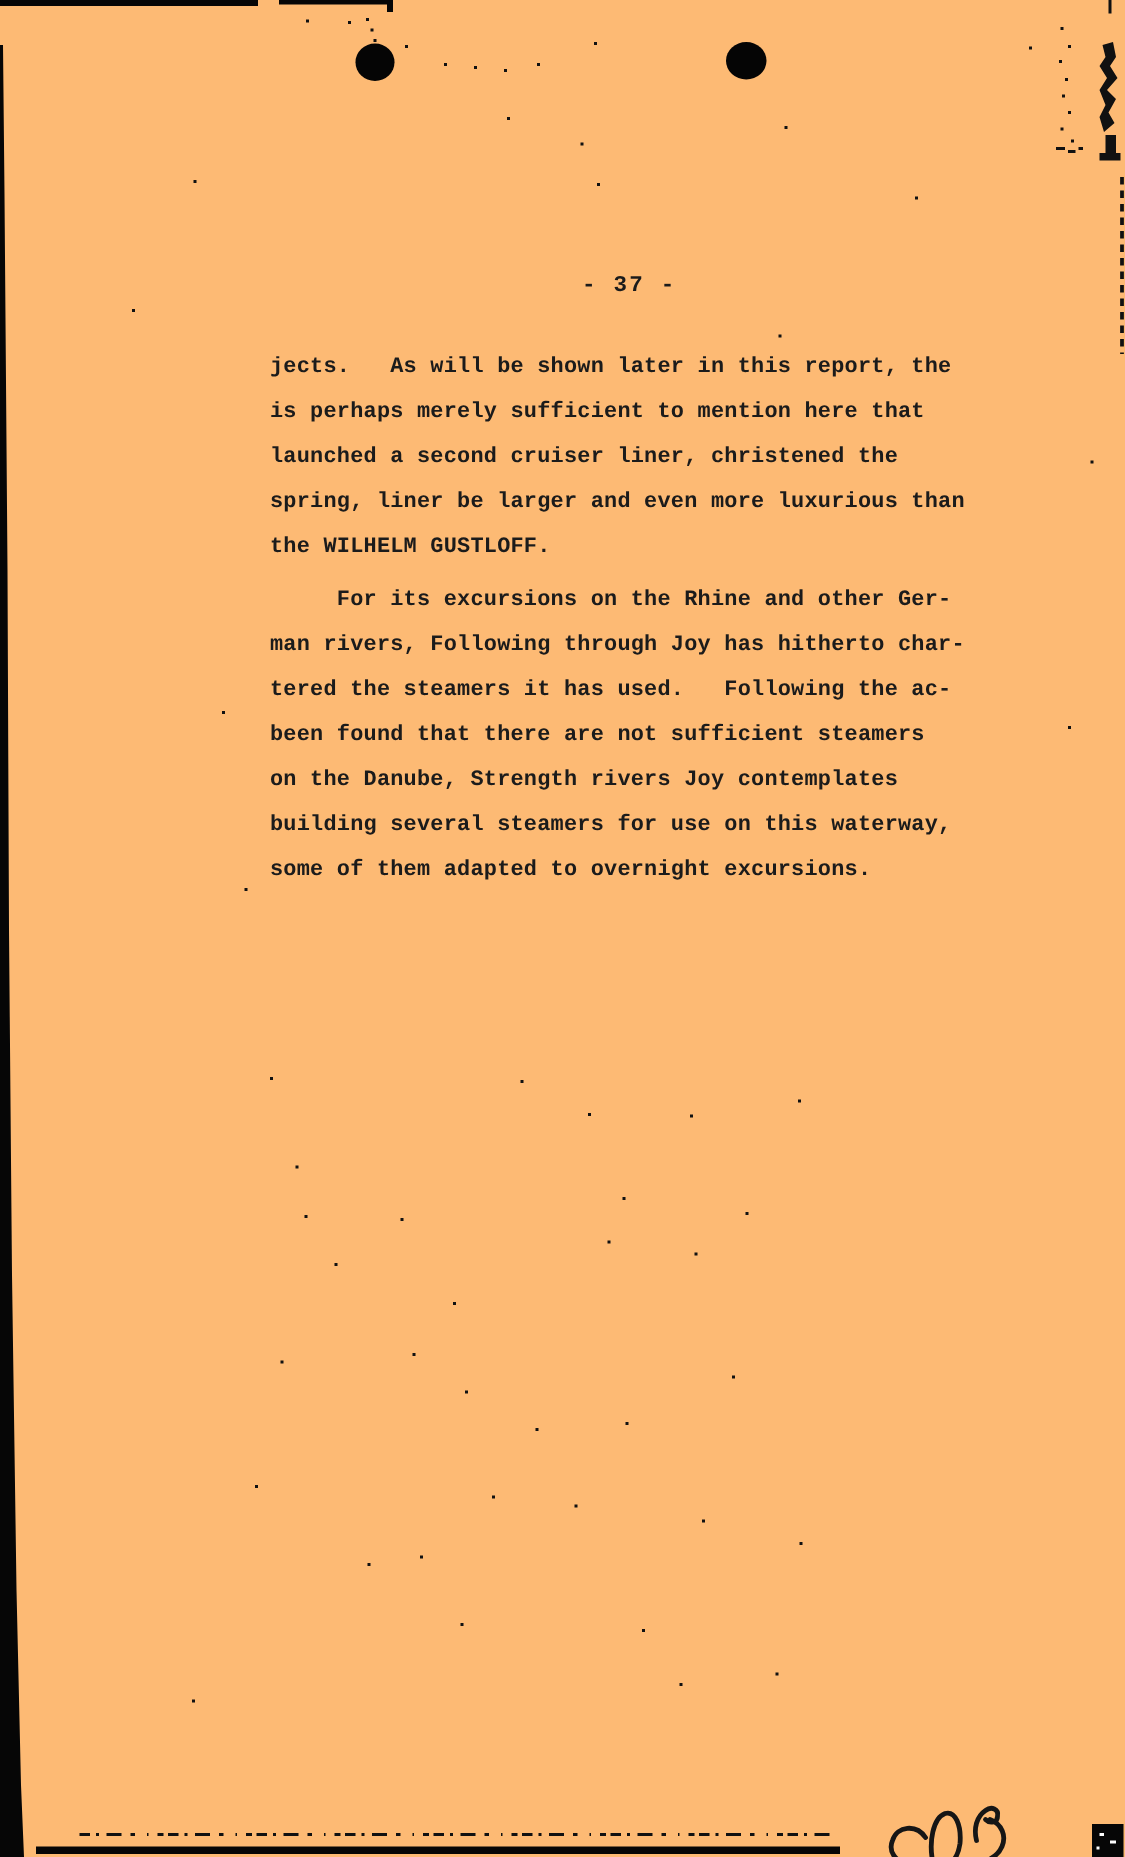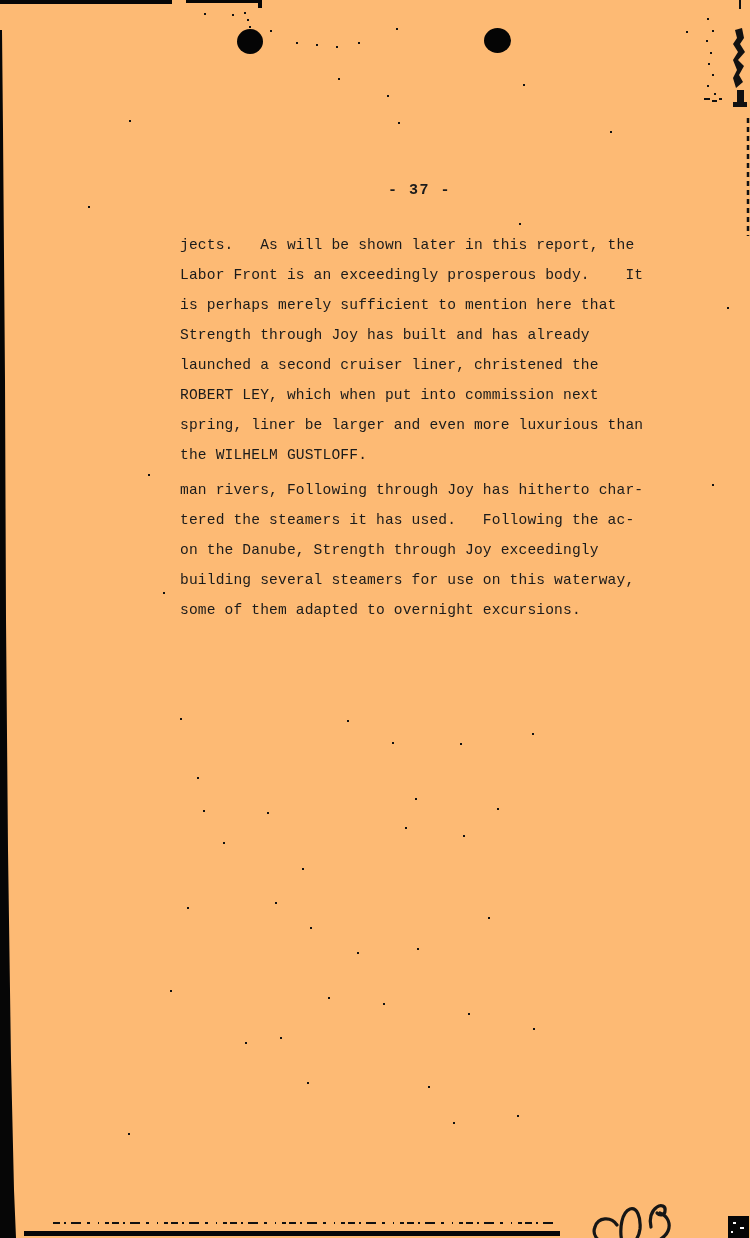--- a/index.html
+++ b/index.html
@@ -35,21 +35,21 @@
     font-weight: 600;
     letter-spacing: 1.5px;
     color: #1b1b1b;
     white-space: pre;
   }
   .text-block {
     position: absolute;
     left: 180px; top: 230px;
     width: 480px;
     font-size: 14.6px;
-    font-weight: 400;
+    font-weight: 700;
     line-height: 30px;
     letter-spacing: 0.15px;
     color: #1b1b1b;
   }
   .text-line { white-space: pre; }
   .paragraph + .paragraph { margin-top: 5px; }
   
   .specks {
     position: absolute; left: 0; top: 0;
     width: 2px; height: 2px;
@@ -131,31 +131,30 @@
   </svg>
 
   <div class="hole-punch left"></div>
   <div class="hole-punch right"></div>
 
   <div class="page-number">- 37 -</div>
 
   <div class="text-block">
       <div class="paragraph">
         <div class="text-line">jects.   As will be shown later in this report, the</div>
-        <div class="text-line">Labor Front is an exceedingly prosperous body.    It</div>
         <div class="text-line">is perhaps merely sufficient to mention here that</div>
-        <div class="text-line">Strength through Joy has built and has already</div>
         <div class="text-line">launched a second cruiser liner, christened the</div>
-        <div class="text-line">ROBERT LEY, which when put into commission next</div>
         <div class="text-line">spring, liner be larger and even more luxurious than</div>
         <div class="text-line">the WILHELM GUSTLOFF.</div>
       </div>
       <div class="paragraph">
+        <div class="text-line">     For its excursions on the Rhine and other Ger-</div>
         <div class="text-line">man rivers, Following through Joy has hitherto char-</div>
         <div class="text-line">tered the steamers it has used.   Following the ac-</div>
-        <div class="text-line">on the Danube, Strength through Joy exceedingly</div>
+        <div class="text-line">been found that there are not sufficient steamers</div>
+        <div class="text-line">on the Danube, Strength rivers Joy contemplates</div>
         <div class="text-line">building several steamers for use on this waterway,</div>
         <div class="text-line">some of them adapted to overnight excursions.</div>
       </div>
     </div>
 
   <div class="specks"></div>
 </div>
 
 </body></html>

